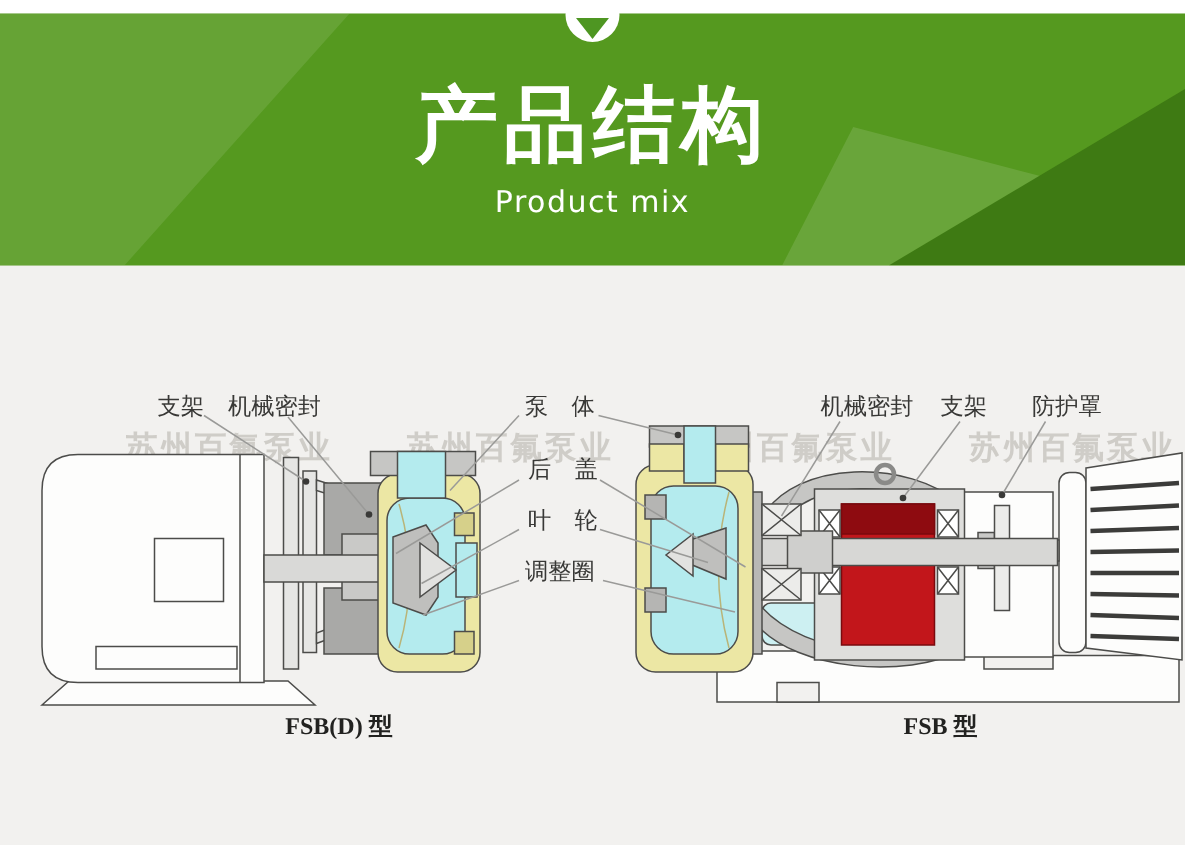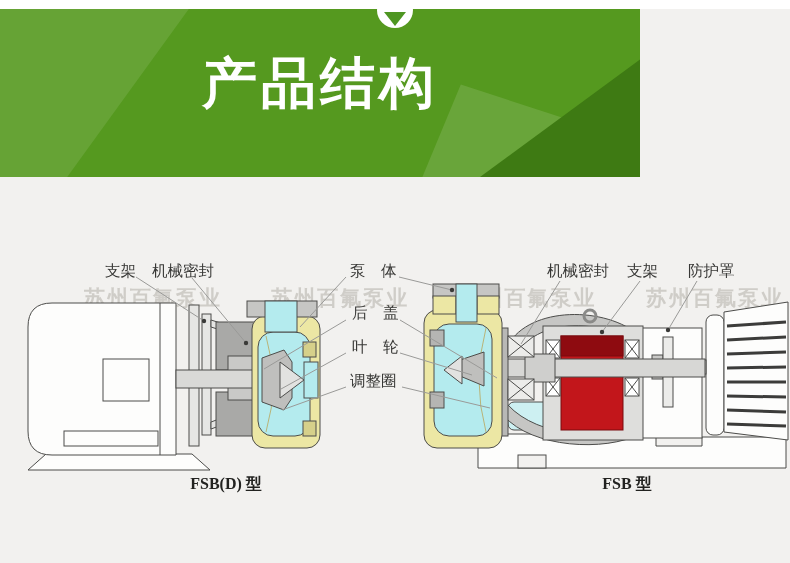--- a/index.html
+++ b/index.html
@@ -1,19 +1,19 @@
 <!DOCTYPE html>
 <html><head>
 <meta charset="utf-8">
 <style>
   html,body{margin:0;padding:0;}
   body{width:790px;height:563px;font-family:"DejaVu Sans","Liberation Sans",sans-serif;}
   .page{position:relative;width:790px;height:563px;background:#f2f1ef;overflow:hidden;}
   .top-strip{position:absolute;left:0;top:0;width:790px;height:9px;background:#ffffff;}
-  .banner{position:absolute;left:0;top:9px;width:640px;height:168px;background:#55991f;overflow:hidden;}
+  .banner{position:absolute;left:0;top:9px;width:790px;height:168px;background:#55991f;overflow:hidden;}
   .banner .shape{position:absolute;inset:0;}
   .shape-light-left{background:rgba(255,255,255,0.10);clip-path:polygon(0% 0%,29.5% 0%,10.5% 100%,0% 100%);}
   .shape-light-mid{background:rgba(255,255,255,0.12);clip-path:polygon(72% 45%,89% 66%,82% 100%,66% 100%);}
   .shape-dark{background:#3e7a13;clip-path:polygon(75% 100%,100% 30%,100% 100%);}
   .banner-title{position:absolute;left:0;top:44px;width:100%;text-align:center;color:#ffffff;
     font-size:55px;font-weight:700;letter-spacing:4px;line-height:1.1;}
   .banner-subtitle{position:absolute;left:0;top:113px;width:100%;text-align:center;color:#ffffff;
     font-size:20px;font-weight:400;letter-spacing:1px;}
   .chevron-badge{position:absolute;left:377px;top:-8px;width:36px;height:36px;border-radius:50%;
     background:#ffffff;z-index:5;}
@@ -30,20 +30,21 @@
 
 <div class="page">
 
   <div class="top-strip"></div>
 
   <div class="banner">
     <div class="shape shape-light-left"></div>
     <div class="shape shape-light-mid"></div>
     <div class="shape shape-dark"></div>
     <div class="banner-title">产品结构</div>
+    <div class="banner-subtitle">Product mix</div>
   </div>
 
   <div class="chevron-badge">
     <div class="tri"></div>
   </div>
 
   <div class="watermark">苏州百氟泵业 苏州百氟泵业 苏州百氟泵业 苏州百氟泵业</div>
 
   <svg class="diagram" viewBox="0 0 790 563">
 

